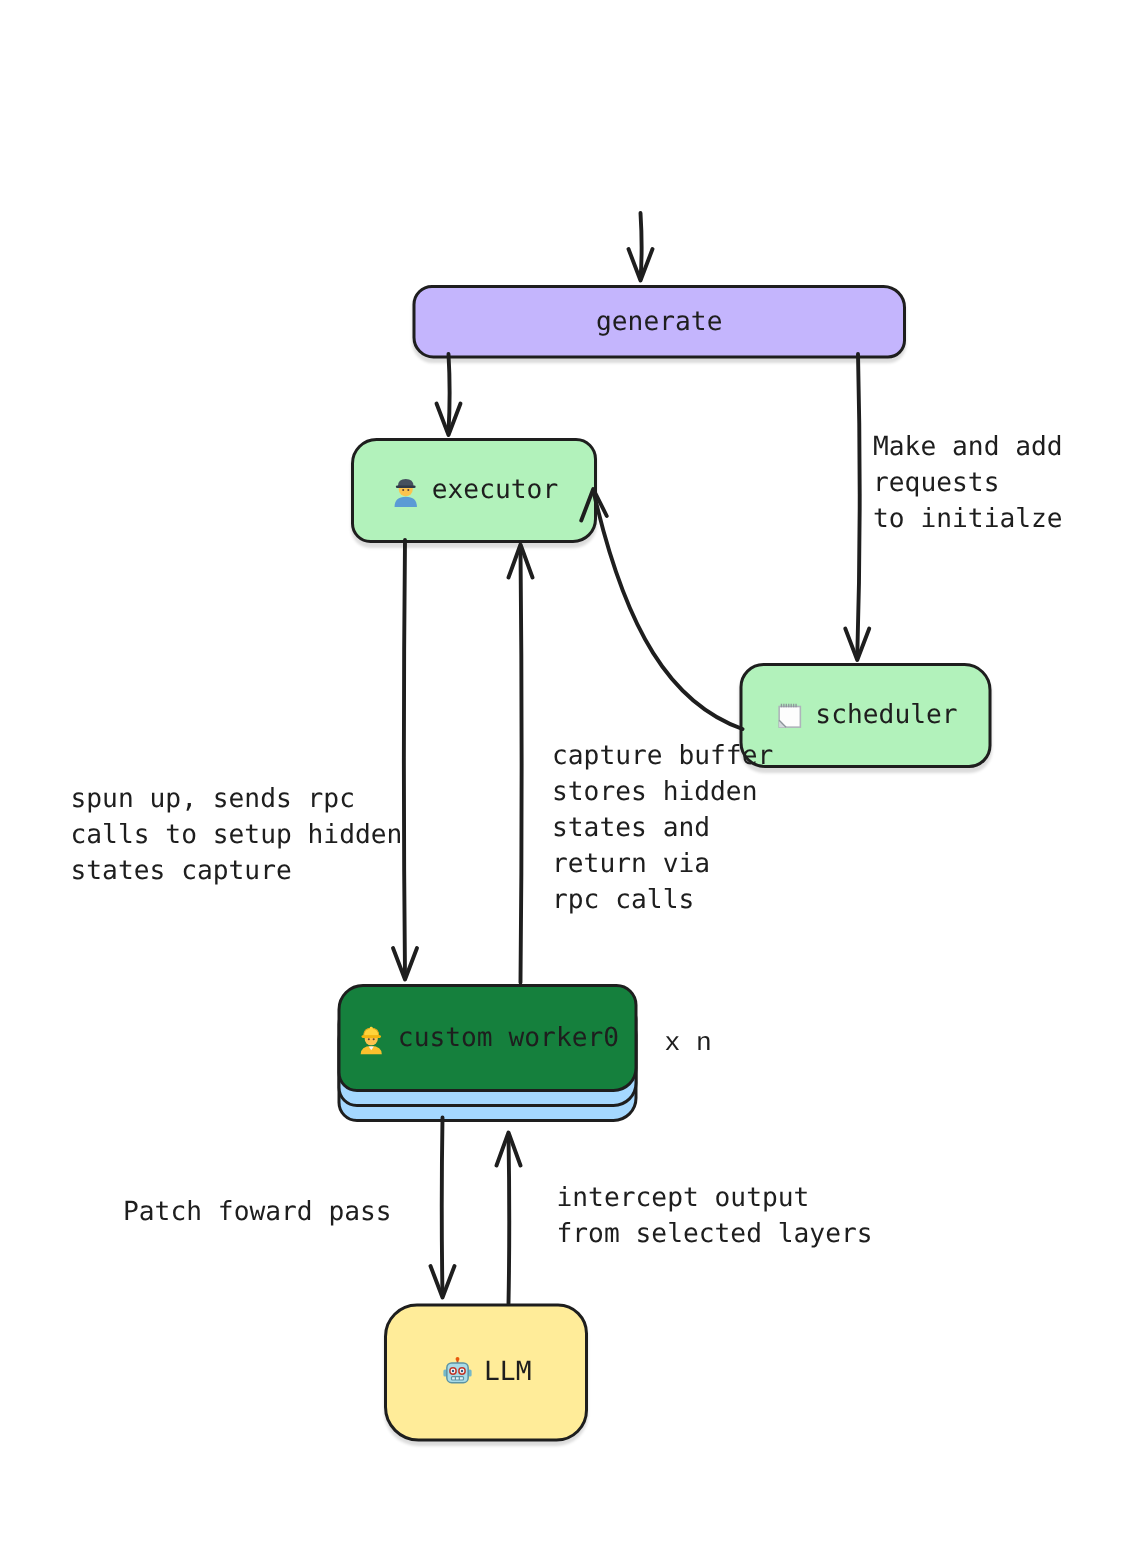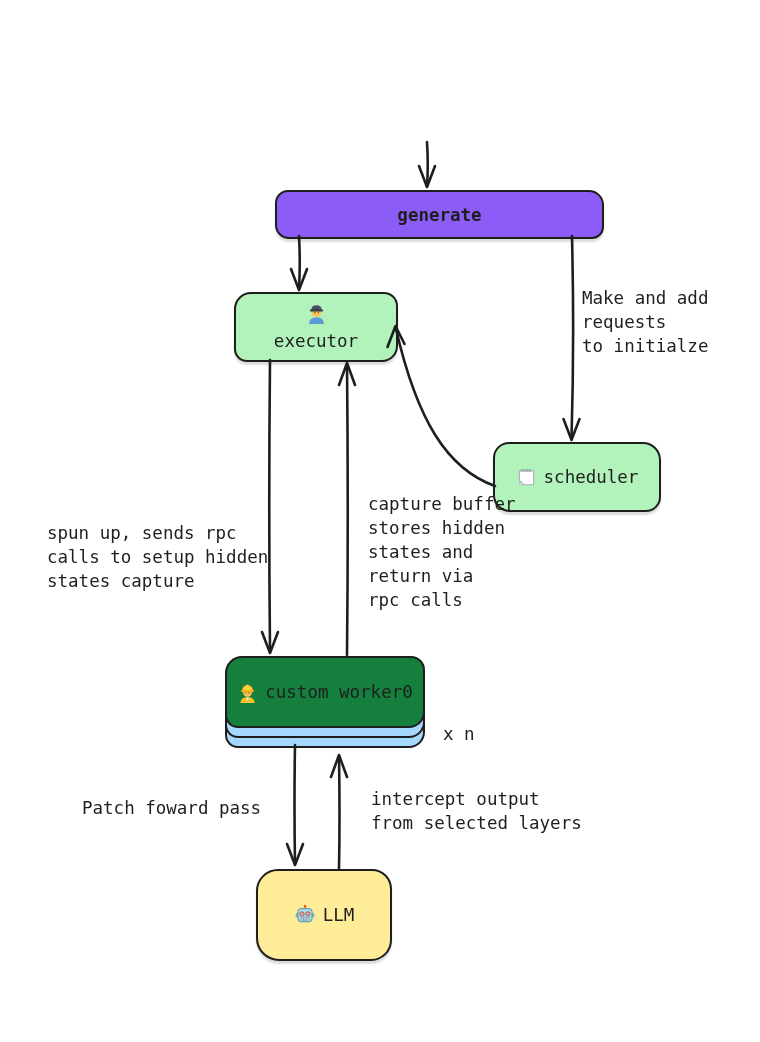--- a/index.html
+++ b/index.html
@@ -13,40 +13,40 @@
     box-shadow:0 3px 2px rgba(0,0,0,0.14);
   }
   .node .lbl{white-space:nowrap;}
   .r-a{border-radius:17px 14px 16px 13px;}
   .r-b{border-radius:13px 15px 12px 14px;}
   .r-c{border-radius:16px 18px 15px 17px;}
   .r-d{border-radius:22px 20px 21px 23px;}
   .green{background:#b2f2bb;}
   .blue{background:#15803d;}
   .yellow{background:#ffec99;}
-  .white{background:#8b5cf6;font-weight:bold;}
+  .white{background:#c4b5fd;}
   .stackcard{position:absolute;border:2.6px solid #1e1e1e;background:#a5d8ff;box-shadow:none;}
   .edge-label{
     position:absolute;white-space:pre-line;font-size:17.5px;line-height:24px;color:#1e1e1e;
   }
   .overlay{position:absolute;left:0;top:0;pointer-events:none;}
   .overlay path,.overlay polyline{fill:none;stroke:#1e1e1e;stroke-width:2.6px;stroke-linecap:round;stroke-linejoin:round;}
   .icon{display:inline-flex;flex:0 0 auto;}
 </style>
 </head>
 <body>
 
 <div class="canvas">
 
 
   <div class="node white r-b" style="left:275px;top:190px;width:325px;height:45px;">
     <span class="lbl">generate</span>
   </div>
 
-  <div class="node green r-a" style="left:234px;top:292px;width:160px;height:66px;flex-direction:column;">
+  <div class="node green r-a" style="left:234px;top:292px;width:160px;height:66px;">
     <span class="icon">
       <svg width="21" height="21" viewBox="0 0 22 22">
         <path d="M3.2 22 Q3.2 14.8 11 14.8 Q18.8 14.8 18.8 22 Z" fill="#5b9bd5"></path>
         <circle cx="11" cy="9.6" r="4.9" fill="#fcc34e"></circle>
         <path d="M5.6 7.2 Q5.6 2.4 11 2.4 Q16.4 2.4 16.4 7.2 L16.4 7.9 L5.6 7.9 Z" fill="#46505e"></path>
         <rect x="4.1" y="6.9" width="13.8" height="1.9" rx="0.95" fill="#2f3947"></rect>
         <circle cx="9.2" cy="10.1" r="0.7" fill="#5d4037"></circle>
           <circle cx="12.8" cy="10.1" r="0.7" fill="#5d4037"></circle>
       </svg>
     </span>
@@ -115,21 +115,21 @@
 requests
 to initialze</div>
   <div class="edge-label" style="left:47px;top:521px;">spun up, sends rpc
 calls to setup hidden
 states capture</div>
   <div class="edge-label" style="left:368px;top:492px;">capture buffer
 stores hidden
 states and
 return via
 rpc calls</div>
-  <div class="edge-label" style="left:443px;top:722px;">x n</div>
+  <div class="edge-label" style="left:443px;top:684px;font-family:Liberation Mono, monospace;">x n</div>
   <div class="edge-label" style="left:82px;top:796px;">Patch foward pass</div>
   <div class="edge-label" style="left:371px;top:787px;">intercept output
 from selected layers</div>
 
   <svg class="overlay" width="760" height="1042" viewBox="0 0 760 1042">
     <g>
       <path d="M427 142 Q428.5 166 427 186"></path>
       <polyline points="419,166 427,187 435,166"></polyline>
     </g>
     <g>

